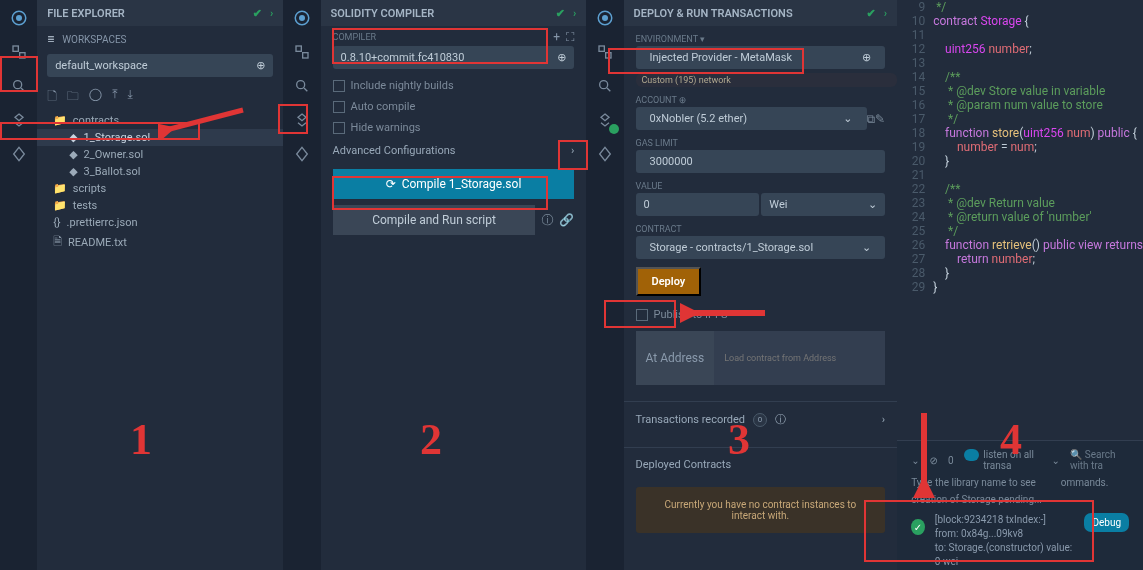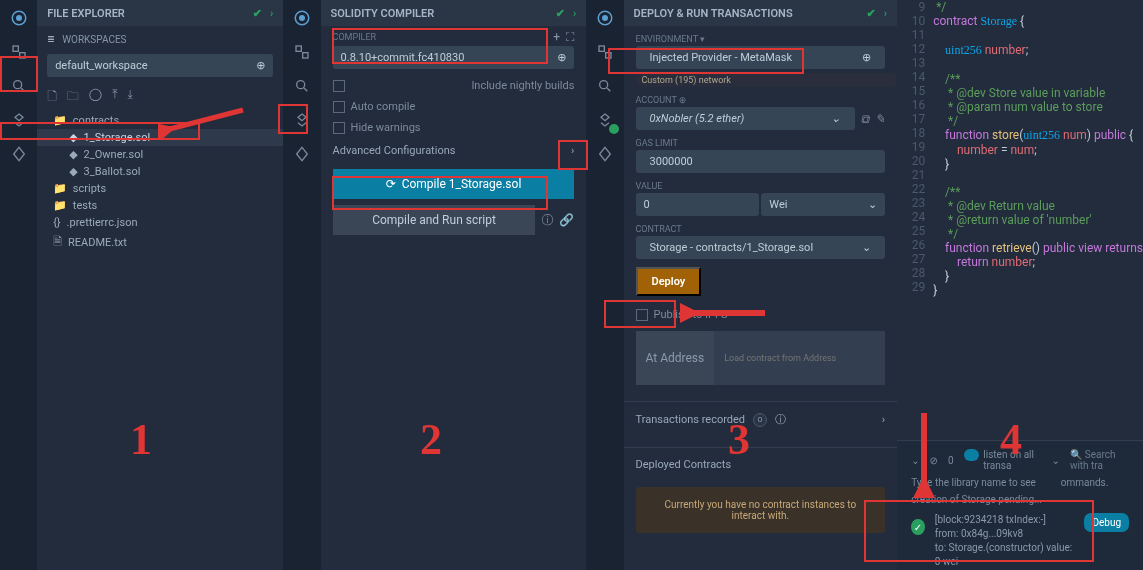--- a/index.html
+++ b/index.html
@@ -31,21 +31,21 @@
 .label{font-size:9px;color:#6a7a8a;padding:8px 12px 2px;text-transform:uppercase;}
 .select{background:#364556;color:#c0cdd8;padding:5px 14px;margin:0 12px;border-radius:3px;font-size:11px;display:flex;align-items:center;justify-content:space-between;}
 .badge{background:#2a2e3c;color:#b0a890;font-size:9px;padding:2px 6px;border-radius:6px;display:inline-block;margin:4px 0 0 12px;}
 .badge.orange{color:#d0a050;border:1px solid #6a5530;}
 .sec{border-top:1px solid #323e50;margin-top:10px;}
 .sec-title{padding:10px 12px;font-size:11px;color:#98a8b8;display:flex;align-items:center;gap:8px;}
 .empty{background:#3a3228;color:#c8a878;text-align:center;font-size:10px;padding:12px 16px;margin:6px 12px;border-radius:3px;}
 .code-area{flex:1;display:flex;font-family:Consolas,Monaco,monospace;font-size:12px;overflow:hidden;}
 .gutter{width:36px;text-align:right;color:#4a5a6a;padding-right:8px;}
 .code{flex:1;white-space:pre;color:#c0cdd8;}
-.kw{color:#c678dd;}.type{color:#0ea5e9;font-family:Liberation Serif, serif;}.cmt{color:#5c9d5c;}.func{color:#e5c07b;}.ident{color:#e06c75;}
+.kw{color:#c678dd;}.type{color:#d946ef;}.cmt{color:#5c9d5c;}.func{color:#e5c07b;}.ident{color:#e06c75;}
 .terminal{height:130px;background:#1e2a3a;border-top:1px solid #323e50;font-family:Consolas,monospace;font-size:10px;padding:8px 14px;}
 .term-top{display:flex;align-items:center;gap:10px;color:#7a8a9a;}
 .term-search{margin-left:auto;color:#6a7a8a;font-size:10px;}
 .term-text{color:#7a8a9a;margin-top:6px;}
 .term-log{margin-top:8px;display:flex;gap:10px;align-items:flex-start;}
 .ok-dot{width:16px;height:16px;border-radius:50%;background:#2aa060;display:flex;align-items:center;justify-content:center;font-size:10px;color:#fff;margin-top:6px;}
 .log-lines{color:#8a9aac;line-height:1.4;}
 .debug-btn{background:#0a7ea3;color:#fff;padding:4px 8px;font-size:10px;border:none;border-radius:7px;margin-left:auto;}
 .redbox{border:2px solid #e03535;position:absolute;pointer-events:none;}
 .annot{position:absolute;color:#e03535;font-size:44px;font-weight:700;font-family:serif;pointer-events:none;}
@@ -193,21 +193,21 @@
         <span>+</span>
         <span>⛶</span>
       </span>
     </div>
   <div style="padding:0 12px 6px;">
       <div class="field">
         <span>0.8.10+commit.fc410830</span>
         <span>⊕</span>
       </div>
     </div>
-  <div class="chk-row" style="justify-content:space-between;">
+  <div class="chk-row" style="justify-content:flex-start;">
       <span class="chk"></span>
       <span>Include nightly builds</span>
     </div>
   <div class="chk-row">
       <span class="chk"></span>
       <span>Auto compile</span>
     </div>
   <div class="chk-row">
       <span class="chk"></span>
       <span>Hide warnings</span>
@@ -266,21 +266,21 @@
       <span>DEPLOY &amp; RUN TRANSACTIONS</span>
       <span class="checks">✔ &nbsp; ›</span>
     </div>
   <div class="label"><span>ENVIRONMENT</span> <span>▾</span></div>
   <div class="select">
       <span>Injected Provider - MetaMask</span>
       <span>⊕</span>
     </div>
   <span class="badge">Custom (195) network</span>
   <div class="label"><span>ACCOUNT</span> ⊕</div>
-  <div style="display:flex;gap:6px;align-items:center;margin:0 12px;font-style:italic;">
+  <div style="display:flex;gap:0;align-items:center;margin:0 12px;">
       <div class="select" style="margin:0;flex:1;">
         <span>0xNobler (5.2 ether)</span>
         <span>⌄</span>
       </div>
       <span style="color:#7a8a9a;">⧉</span>
       <span style="color:#7a8a9a;">✎</span>
     </div>
   <div class="label">GAS LIMIT</div>
   <div class="select">
       <span>3000000</span>

